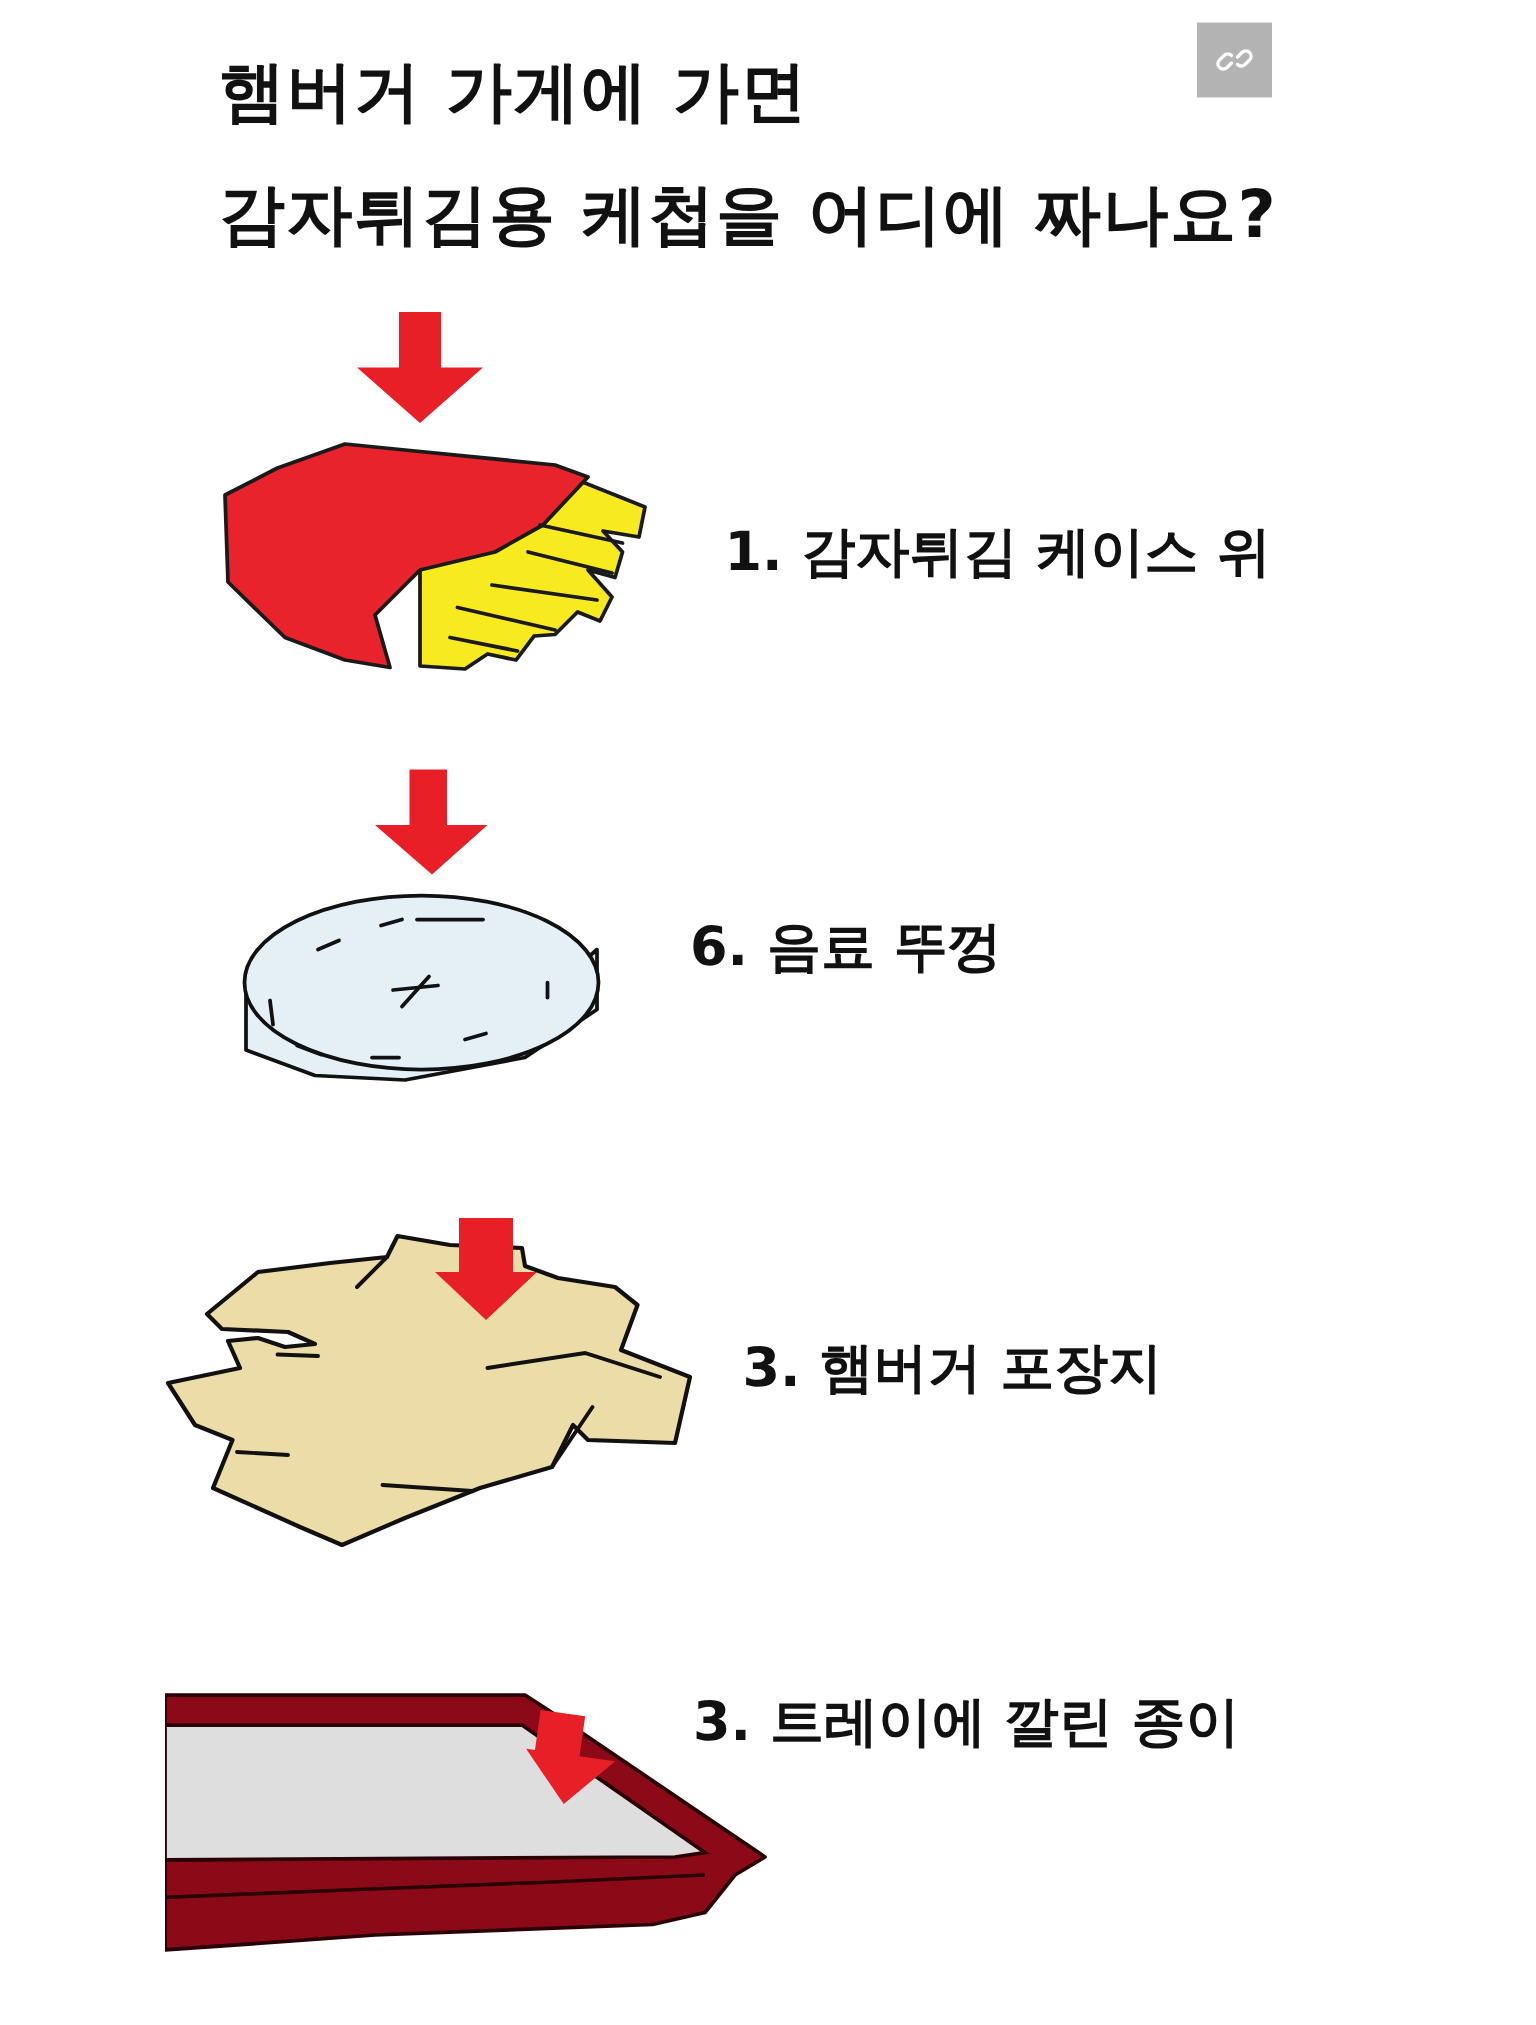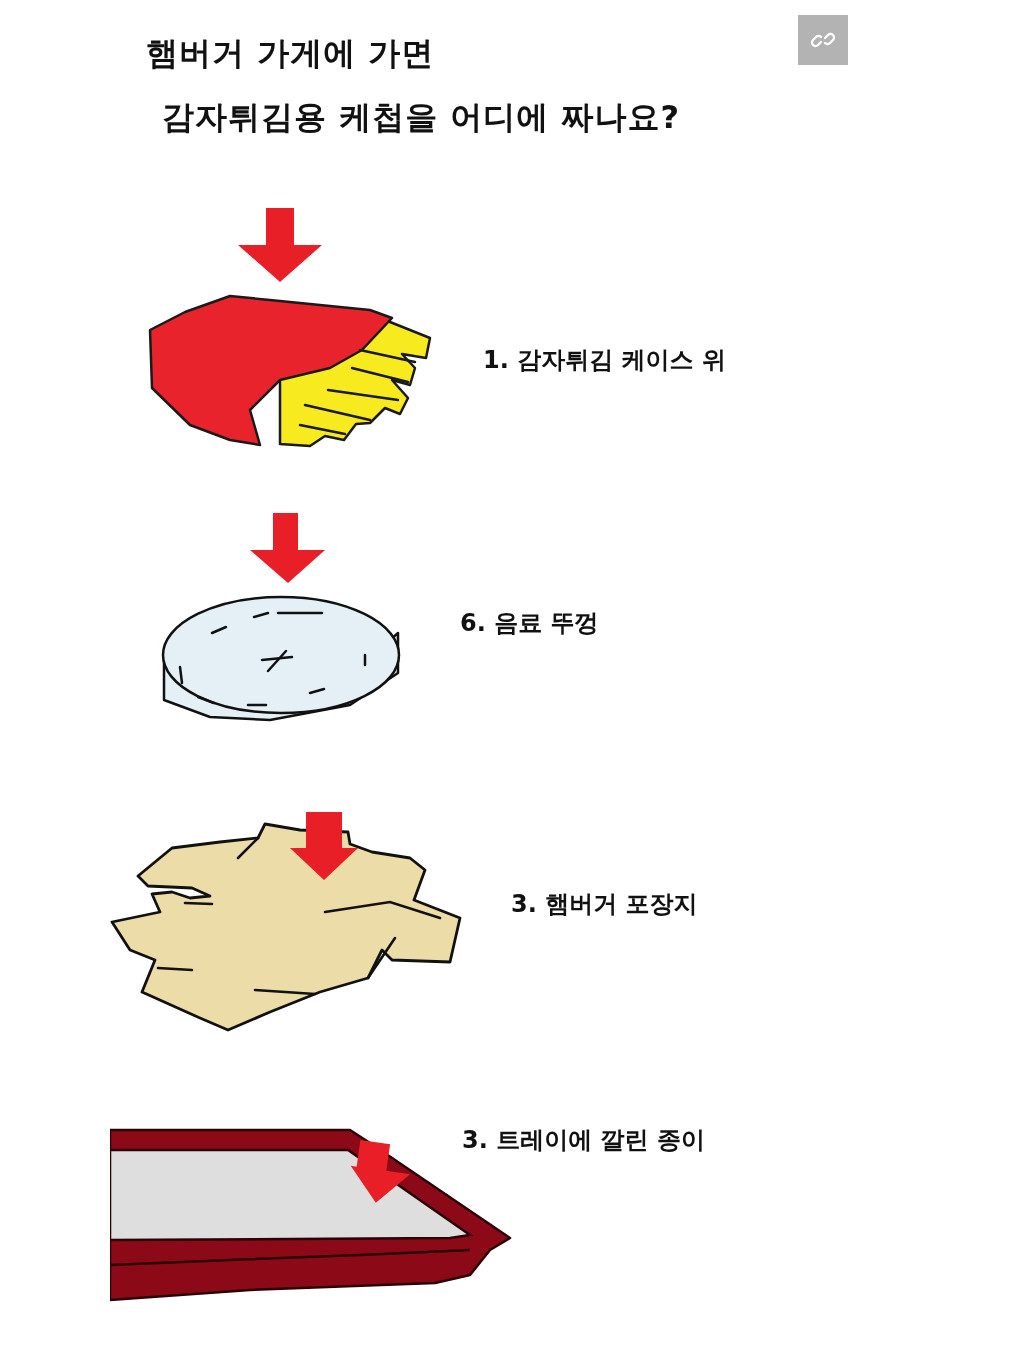--- a/index.html
+++ b/index.html
@@ -1,22 +1,22 @@
 <!DOCTYPE html>
 <html><head>
   <meta charset="utf-8">
   <style>
     html, body { margin: 0; padding: 0; background: #ffffff; }
     body { width: 1024px; height: 1350px; position: relative; overflow: hidden;
            font-family: "DejaVu Sans", "Liberation Sans", sans-serif; color: #111; }
-    .title { position: absolute; left: 146px; font-weight: bold; font-size: 32px; letter-spacing: 1px; color: #111; white-space: nowrap; }
+    .title { position: absolute; left: 146px; font-weight: bold; font-size: 44px; letter-spacing: 1px; color: #111; white-space: nowrap; }
     .t1 { top: 32px; }
-    .t2 { top: 96px; margin-left: 16px; }
+    .t2 { top: 114px; }
     .link-btn { position: absolute; left: 798px; top: 15px; width: 50px; height: 50px; background: #b3b3b3; display: flex; align-items: center; justify-content: center; cursor: pointer; }
-    .label { position: absolute; font-weight: bold; font-size: 24px; color: #111; white-space: nowrap; }
+    .label { position: absolute; font-weight: bold; font-size: 36px; color: #111; white-space: nowrap; }
     .art { position: absolute; }
   </style>
 </head>
 <body>
 
 <div class="title t1">햄버거 가게에 가면</div>
 <div class="title t2">감자튀김용 케첩을 어디에 짜나요?</div>
 
 <div class="link-btn">
   <svg width="28" height="28" viewBox="0 0 28 28">
@@ -69,21 +69,21 @@
   <g stroke="#111" stroke-width="2.6" fill="none" stroke-linecap="round">
     <path d="M138,58 L158,38"></path>
       <path d="M225,112 L290,102 L340,118"></path>
     <path d="M58,168 L92,170"></path>
       <path d="M155,190 L215,194"></path>
     <path d="M268,178 L295,138"></path>
       <path d="M85,103 L112,104"></path>
   </g>
   <polygon points="206,12 242,12 242,48 258,48 224,80 190,48 206,48" fill="#e81f26"></polygon>
 </svg>
-<div class="label" style="left:495px;top:888px;margin-left:16px;">3. 햄버거 포장지</div>
+<div class="label" style="left:495px;top:888px;">3. 햄버거 포장지</div>
 
 <svg class="art" style="left:110px;top:1125px;" width="410" height="180" viewBox="0 0 410 180">
   <path d="M0,5 L240,5 L260,18 L400,113 L380,125 L360,150 L325,158 L140,165 L0,175 Z" fill="#8c0a18" stroke="#2a0006" stroke-width="2.5" stroke-linejoin="round"></path>
   <path d="M0,25 L238,25 L360,110 L340,113 L0,115 Z" fill="#dedede" stroke="#2a0006" stroke-width="2.5"></path>
   <path d="M0,140 L120,135 L250,130 L360,125" fill="none" stroke="#2a0006" stroke-width="2.5"></path>
   <polygon points="246,18 276,18 276,45 300,45 270,78 240,45 246,45" fill="#e81f26" transform="rotate(8 270 48)"></polygon>
 </svg>
 <div class="label" style="left:462px;top:1124px;">3. 트레이에 깔린 종이</div>
 
 </body></html>

